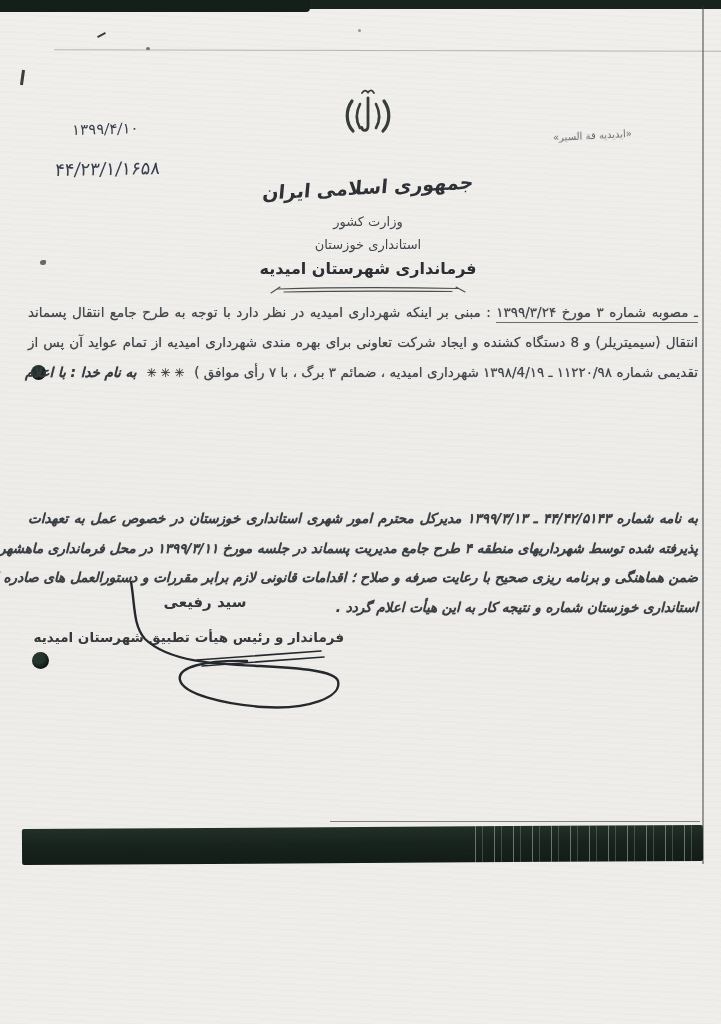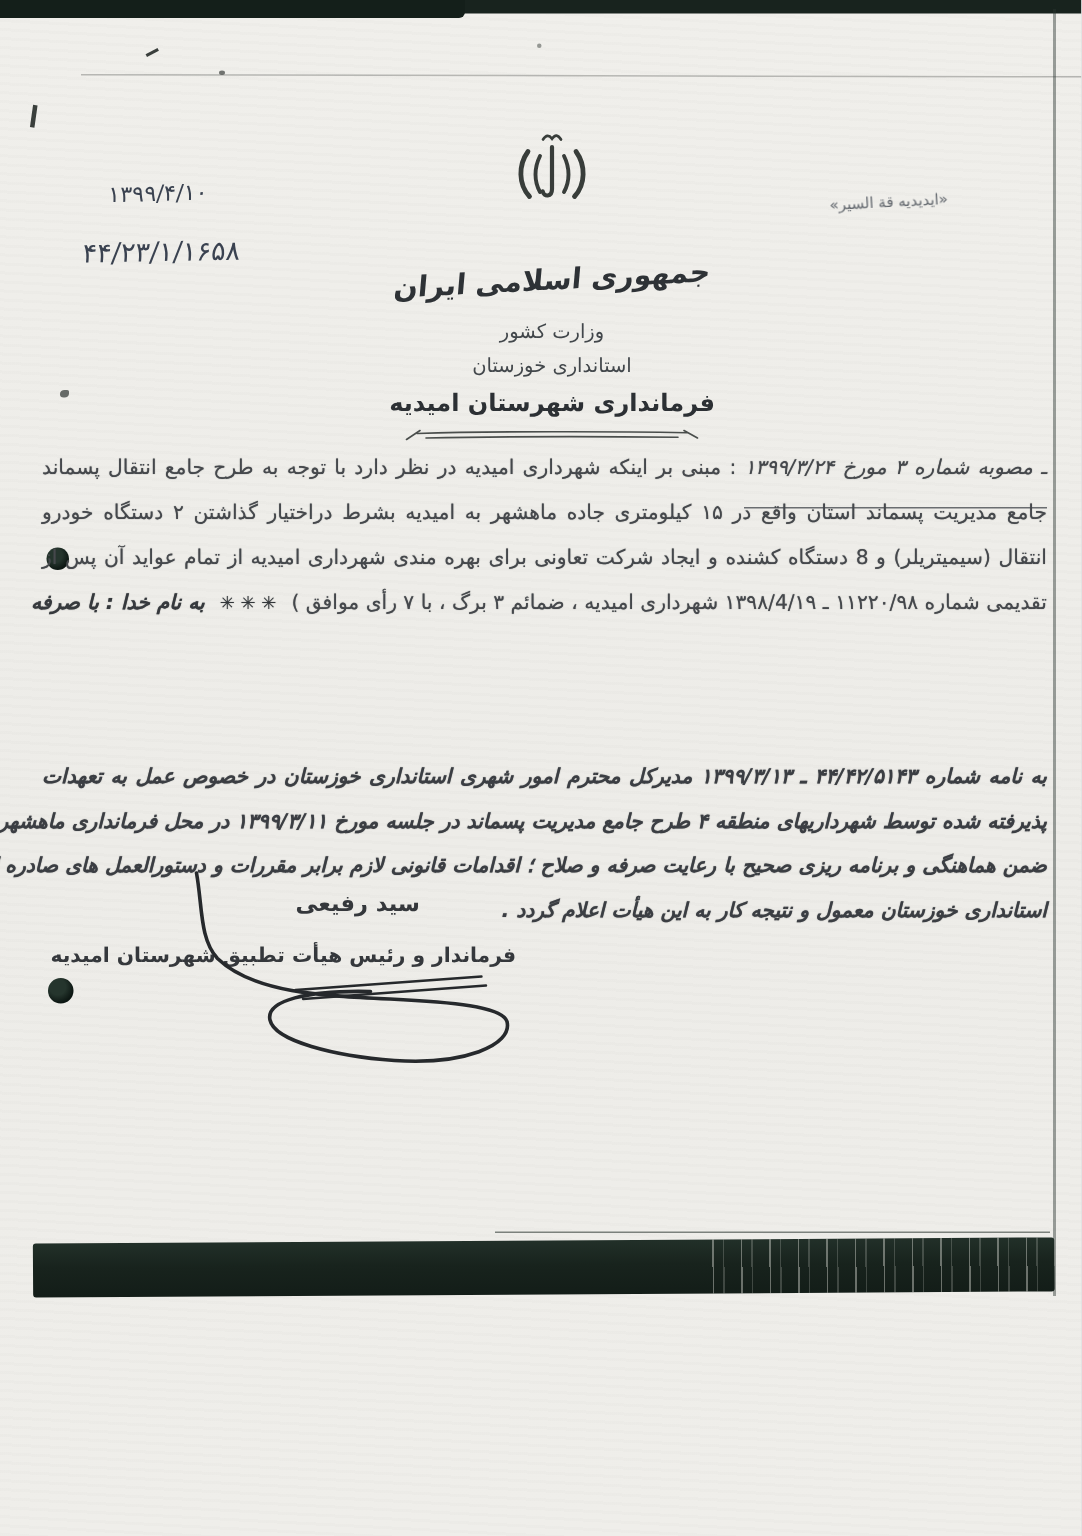--- a/index.html
+++ b/index.html
@@ -46,29 +46,29 @@
   .h-republic{margin-top:32px;font-size:19px;font-weight:bold;color:#2e3236;transform:rotate(-3deg) skewX(-8deg);letter-spacing:0px;}
   .h-ministry{margin-top:16px;font-size:13px;color:#42474b;letter-spacing:2px;}
   .h-province{margin-top:8px;font-size:13px;color:#42474b;letter-spacing:2px;}
   .h-county{margin-top:7px;font-size:16px;font-weight:bold;color:#2c3034;letter-spacing:1px;}
   .h-squiggle{margin-top:4px;}
 
   
   .para{position:absolute;direction:rtl;text-align:justify;color:#45484c;text-shadow:0 0 0.7px rgba(70,72,74,0.75);}
   .para .line{height:30px;line-height:30px;text-align:justify;text-align-last:justify;white-space:nowrap;}
   .para1{left:28px;top:297px;width:670px;font-size:13.5px;}
-  .uline{border-bottom:1px solid #6a6d70;padding-bottom:18px;font-style:italic;}
+  .uline{border-bottom:1px solid #6a6d70;padding-bottom:2px;}
   .stars{font-size:12px;letter-spacing:6px;color:#33373a;padding:0 10px;}
   .bismillah{font-weight:bold;font-style:italic;color:#36393d;}
   .para2{left:28px;top:504px;width:670px;font-size:13.5px;font-weight:bold;font-style:italic;color:#3b3e43;}
   .para2 .line{height:29.5px;line-height:29.5px;}
   .line-last{text-align-last:right !important;}
 
   
-  .sig-name{position:absolute;left:130px;top:593px;width:150px;text-align:right;font-size:15px;font-weight:bold;color:#35383c;direction:rtl;}
+  .sig-name{position:absolute;left:130px;top:593px;width:150px;text-align:center;font-size:15px;font-weight:bold;color:#35383c;direction:rtl;}
   .sig-title{position:absolute;left:86px;top:629px;width:258px;font-size:13.5px;font-weight:bold;color:#35383c;direction:rtl;white-space:nowrap;}
   .sig-svg{position:absolute;left:85px;top:576px;}
 </style>
 </head>
 <body>
 
 <div class="page">
 
   <div class="top-bar"></div>
   <div class="top-bar-left"></div>
@@ -114,30 +114,29 @@
           <path d="M10,6 C60,4.5 140,4.5 190,5.5"></path>
           <path d="M16,9 C65,8 135,8 184,8.5"></path>
           <path d="M188,4 L197,9"></path>
         </g>
       </svg>
     </div>
   </div>
 
   <div class="para para1">
     <div class="line"><span class="uline">ـ مصوبه شماره ۳ مورخ ۱۳۹۹/۳/۲۴</span><span> : مبنی بر اینکه شهرداری امیدیه در نظر دارد با توجه به طرح جامع انتقال پسماند</span></div>
-    <div class="line">جامع مدیریت پسماند استان واقع در ۱۵ کیلومتری جاده ماهشهر به امیدیه بشرط دراختیار گذاشتن ۲ دستگاه خودرو</div>
     <div class="line">انتقال (سیمیتریلر) و 8 دستگاه کشنده و ایجاد شرکت تعاونی برای بهره مندی شهرداری امیدیه از تمام عواید آن پس از</div>
-    <div class="line"><span>تقدیمی شماره ۱۱۲۲۰/۹۸ ـ ۱۳۹۸/4/۱۹ شهرداری امیدیه ، ضمائم ۳ برگ ، با ۷ رأی موافق )</span><span class="stars">✳ ✳ ✳</span><span class="bismillah">به نام خدا : با صرفه</span></div>
+    <div class="line"><span>تقدیمی شماره ۱۱۲۲۰/۹۸ ـ ۱۳۹۸/4/۱۹ شهرداری امیدیه ، ضمائم ۳ برگ ، با ۷ رأی موافق )</span><span class="stars">✳ ✳ ✳</span><span class="bismillah">به نام خدا : با اعلام</span></div>
   </div>
 
   <div class="para para2">
     <div class="line">به نامه شماره ۴۴/۴۲/۵۱۴۳ ـ ۱۳۹۹/۳/۱۳ مدیرکل محترم امور شهری استانداری خوزستان در خصوص عمل به تعهدات</div>
     <div class="line">پذیرفته شده توسط شهرداریهای منطقه ۴ طرح جامع مدیریت پسماند در جلسه مورخ ۱۳۹۹/۳/۱۱ در محل فرمانداری ماهشهر ،</div>
     <div class="line">ضمن هماهنگی و برنامه ریزی صحیح با رعایت صرفه و صلاح ؛ اقدامات قانونی لازم برابر مقررات و دستورالعمل های صادره از</div>
-    <div class="line line-last">استانداری خوزستان معمول و نتیجه کار به این هیأت اعلام گردد .</div>
+    <div class="line line-last">استانداری خوزستان شماره و نتیجه کار به این هیأت اعلام گردد .</div>
   </div>
 
   <div class="sig-name">سید رفیعی</div>
   <div class="sig-title">فرماندار و رئیس هیأت تطبیق شهرستان امیدیه</div>
   <div class="sig-svg">
     <svg width="270" height="150" viewBox="0 0 270 150">
       <g stroke="#26292c" fill="none" stroke-width="2.4" stroke-linecap="round">
         <path d="M46,6 C50,28 48,50 60,63 C84,86 130,88 175,90 C216,92 250,95 253,105 C257,121 224,134 178,131 C138,128 98,118 95,104 C92,91 120,84 162,85"></path>
         <path d="M112,84 L236,75" stroke-width="1.6"></path>
         <path d="M117,90 L239,81" stroke-width="1.6"></path>

